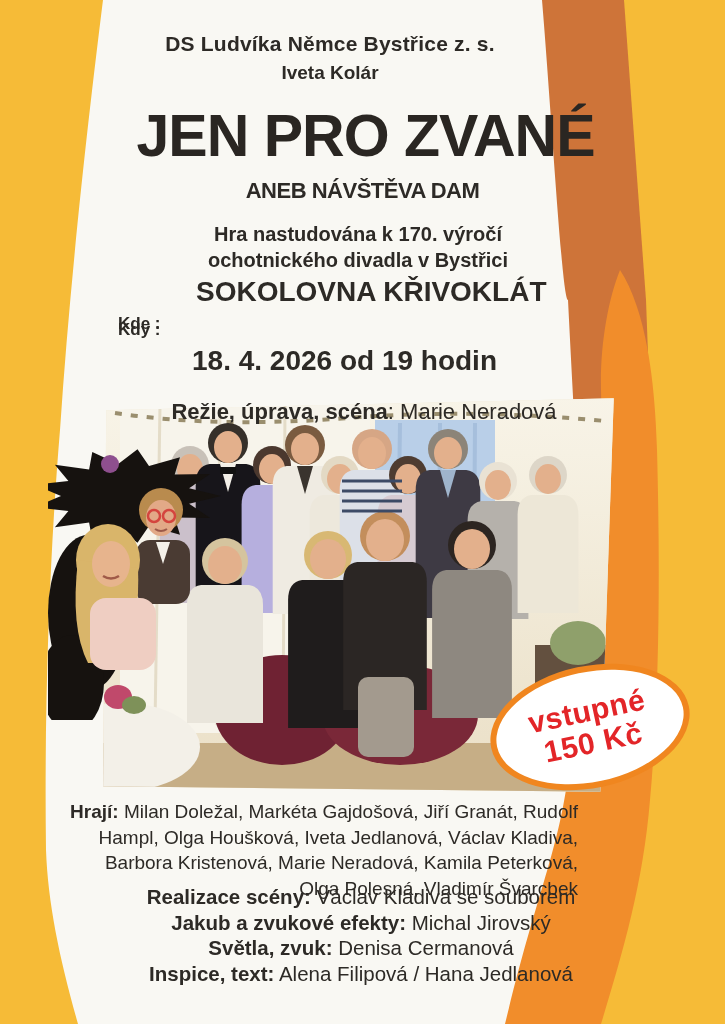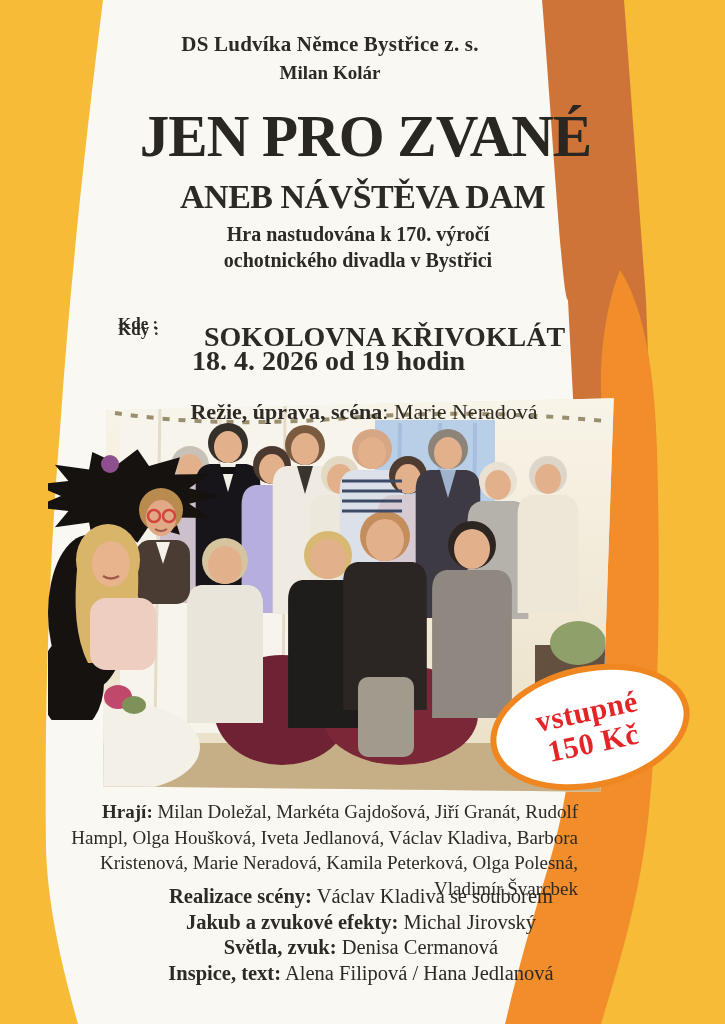--- a/index.html
+++ b/index.html
@@ -1,28 +1,28 @@
 <!DOCTYPE html>
 <html><head>
 <meta charset="utf-8">
 <style>
   html,body{margin:0;padding:0;background:#e8e8e8;}
   #poster{
     position:relative;width:725px;height:1024px;overflow:hidden;
-    font-family:Liberation Serif, serif;background:#F6BB37;
+    font-family:Liberation Sans, sans-serif;background:#F6BB37;
   }
   #bg-shapes{position:absolute;left:0;top:0;width:725px;height:1024px;z-index:1;}
   .abs{position:absolute;}
   .txt{color:#2D2A26;z-index:6;}
   .center{text-align:center;}
   .b{font-weight:bold;}
   .company{left:0;top:32px;width:660px;font-size:21px;font-weight:bold;letter-spacing:.2px;}
   .author{left:0;top:62px;width:660px;font-size:19px;font-weight:bold;}
   .title{left:0;top:102px;width:731px;font-size:59px;font-weight:bold;letter-spacing:-1px;color:#2A2622;white-space:nowrap;}
-  .subtitle{left:0;top:178px;width:725px;font-size:34px;font-weight:bold;letter-spacing:-.5px;}
+  .subtitle{left:0;top:178px;width:725px;font-size:22px;font-weight:bold;letter-spacing:-.5px;}
   .occasion{left:0;top:221px;width:716px;font-size:20px;font-weight:bold;line-height:26px;}
   .kv-label{font-size:17px;font-weight:bold;}
   .kv-value{font-size:28px;font-weight:bold;white-space:nowrap;}
   .direction{left:3px;top:351px;width:722px;font-size:22px;margin-top:48px;}
   .cast{left:60px;top:799px;width:518px;font-size:19px;line-height:25.5px;z-index:7;text-align:right;}
   .credits{left:16px;top:884px;width:690px;font-size:20.5px;line-height:25.5px;z-index:7;}
   #photo{
     left:100px;top:395px;width:520px;height:400px;z-index:4;
     clip-path:polygon(1.2% 3.8%, 98.8% 0.8%, 96.2% 99.2%, 0.6% 97.8%);
     background:#EFE7D4;
@@ -173,29 +173,29 @@
     <path d="M107,81 Q113,85 119,81" stroke="#9C5A4A" stroke-width="2" fill="none"></path>
 
     <ellipse cx="60" cy="112" rx="32" ry="36" fill="#D9B56A"></ellipse>
     <path d="M30,112 Q22,180 40,215 L78,215 Q92,170 90,120 Z" fill="#D9B56A"></path>
     <rect x="42" y="150" width="66" height="72" rx="16" fill="#EFCEC2"></rect>
     <ellipse cx="63" cy="116" rx="19" ry="23" fill="#E7B48D"></ellipse>
     <path d="M55,128 Q63,133 71,128" stroke="#A05A48" stroke-width="2.5" fill="none"></path>
   </svg>
 
   <div class="abs txt center company">DS Ludvíka Němce Bystřice z. s.</div>
-  <div class="abs txt center author">Milan Kolár</div>
+  <div class="abs txt center author">Iveta Kolár</div>
   <div class="abs txt center title">JEN PRO ZVANÉ</div>
   <div class="abs txt center subtitle">ANEB NÁVŠTĚVA DAM</div>
   <div class="abs txt center occasion">
     <span>Hra nastudována k 170. výročí</span><br>
     <span>ochotnického divadla v Bystřici</span>
   </div>
   <div class="abs txt kv-label" style="left:118px;top:287px;margin-top:27px;">Kde :</div>
-  <div class="abs txt kv-value" style="left:204px;top:276px;margin-top:45px;">SOKOLOVNA KŘIVOKLÁT</div>
+  <div class="abs txt kv-value" style="left:196px;top:276px;">SOKOLOVNA KŘIVOKLÁT</div>
   <div class="abs txt kv-label" style="left:118px;top:320px;">Kdy :</div>
   <div class="abs txt kv-value" style="left:192px;top:309px;margin-top:36px;">18. 4. 2026 od 19 hodin</div>
   <div class="abs txt center direction">
     <span class="b">Režie, úprava, scéna</span><span>: Marie Neradová</span>
   </div>
 
   <div class="abs txt cast">
     <span class="b">Hrají:</span><span> Milan Doležal, Markéta Gajdošová, Jiří Granát, Rudolf Hampl, Olga Houšková, Iveta Jedlanová, Václav Kladiva, Barbora Kristenová, Marie Neradová, Kamila Peterková, Olga Polesná, Vladimír Švarcbek</span>
   </div>
 

